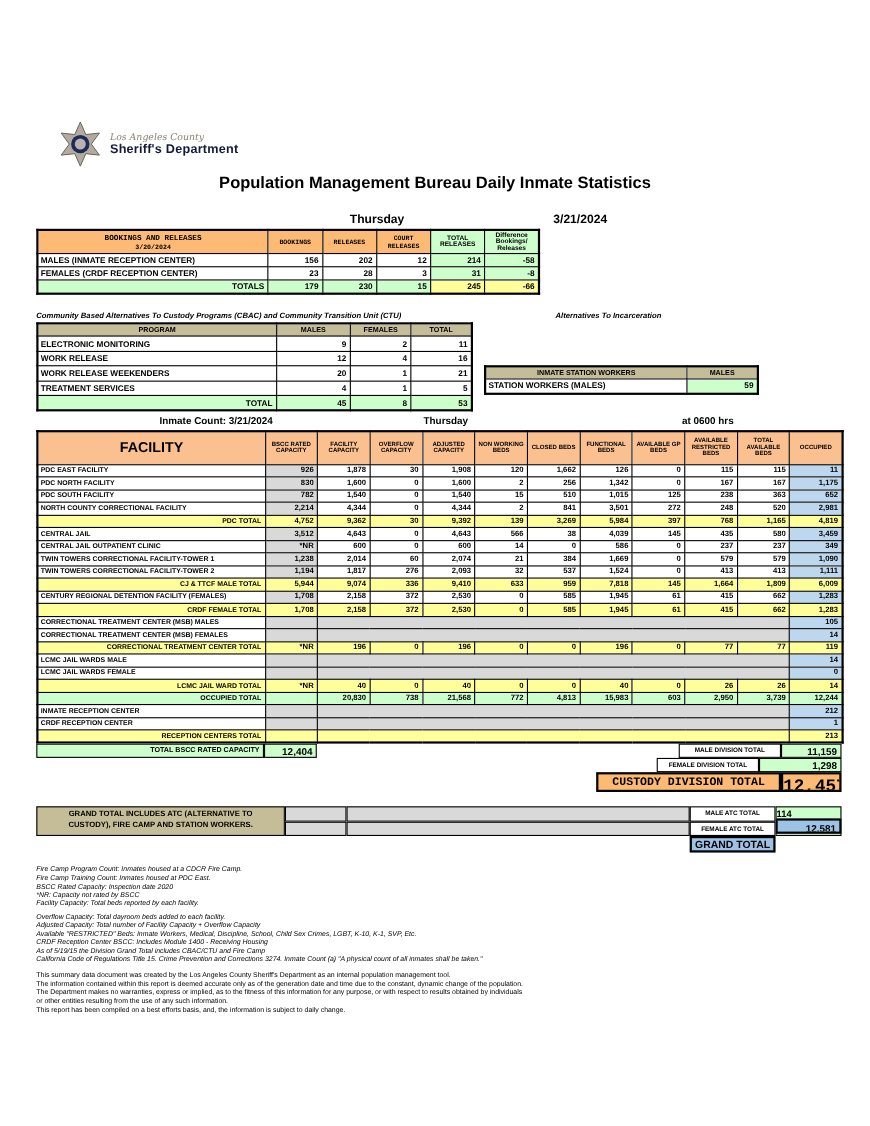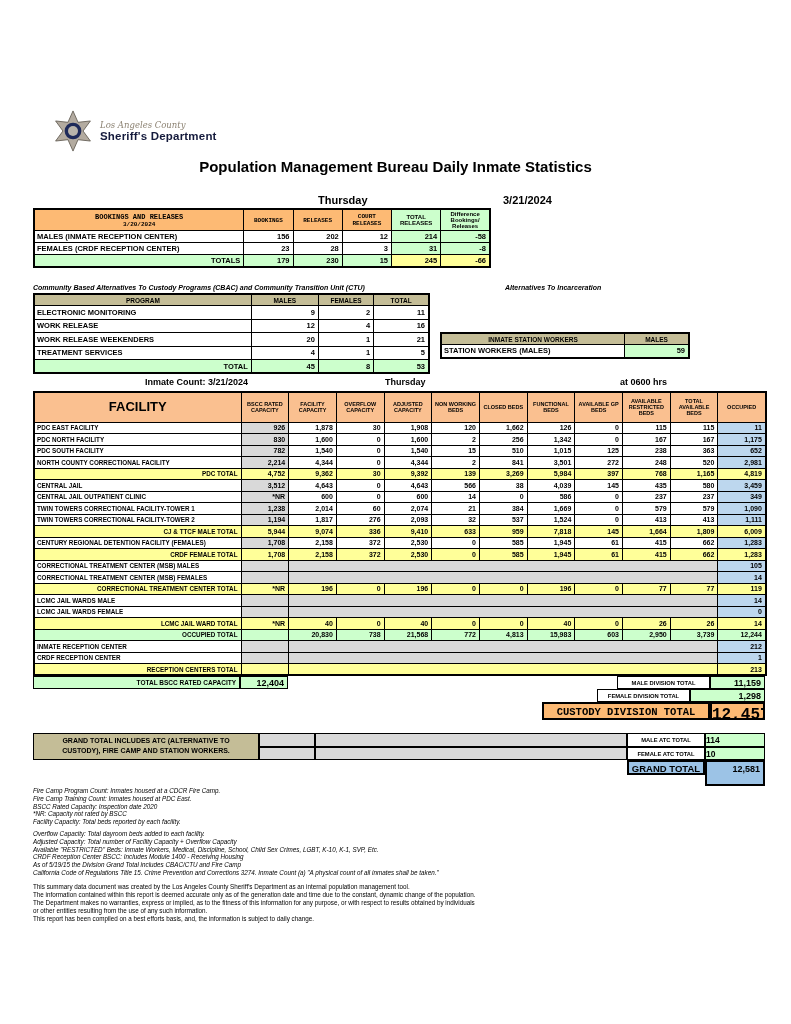--- a/index.html
+++ b/index.html
@@ -544,21 +544,21 @@
     </div>
     <div class="g-gray" style="left:226px; top:0; width:56px; height:13.5px;"></div>
     <div class="g-gray" style="left:226px; top:13.5px; width:56px; height:13.5px;"></div>
     <div class="g-gray" style="left:282px; top:0; width:312px; height:13.5px;"></div>
     <div class="g-gray" style="left:282px; top:13.5px; width:312px; height:13.5px;"></div>
     <div class="g-lbl" style="left:594px; top:0; width:78px; height:13.5px;">MALE ATC TOTAL</div>
     <div class="g-val" style="left:672px; top:0; width:60px; height:13.5px;">114</div>
     <div class="g-lbl" style="left:594px; top:13.5px; width:78px; height:13.5px;">FEMALE ATC TOTAL</div>
     <div class="g-val" style="left:672px; top:13.5px; width:60px; height:13.5px;">10</div>
     <div class="g-gt-lbl" style="left:594px; top:27px; width:78px; height:15px;">GRAND TOTAL</div>
-    <div class="g-gt-val" style="left:672px; top:27px; width:60px; height:26px;">12,581</div>
+    <div class="g-gt-val" style="left:672px; top:11px; width:60px; height:14px;">12,581</div>
   </div>
 
   <div class="footnotes">
       <div>Fire Camp Program Count: Inmates housed at a CDCR Fire Camp.</div>
       <div>Fire Camp Training Count: Inmates housed at PDC East.</div>
       <div>BSCC Rated Capacity: Inspection date 2020</div>
       <div>*NR: Capacity not rated by BSCC</div>
       <div>Facility Capacity: Total beds reported by each facility.</div>
       <div class="gap">Overflow Capacity: Total dayroom beds added to each facility.</div>
       <div>Adjusted Capacity: Total number of Facility Capacity + Overflow Capacity</div>

